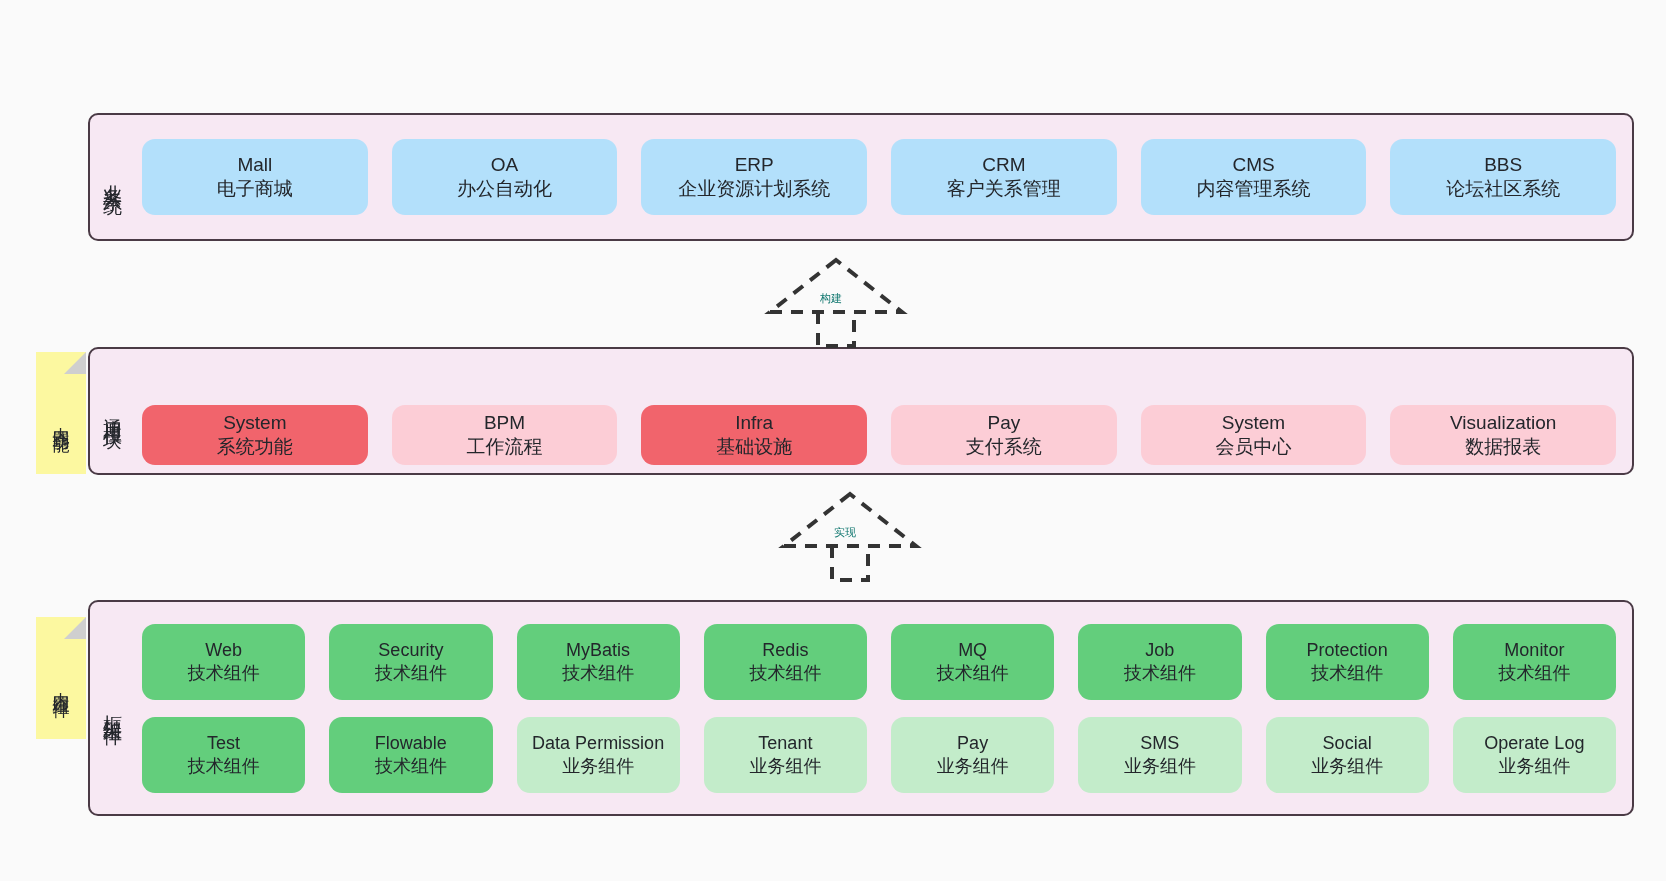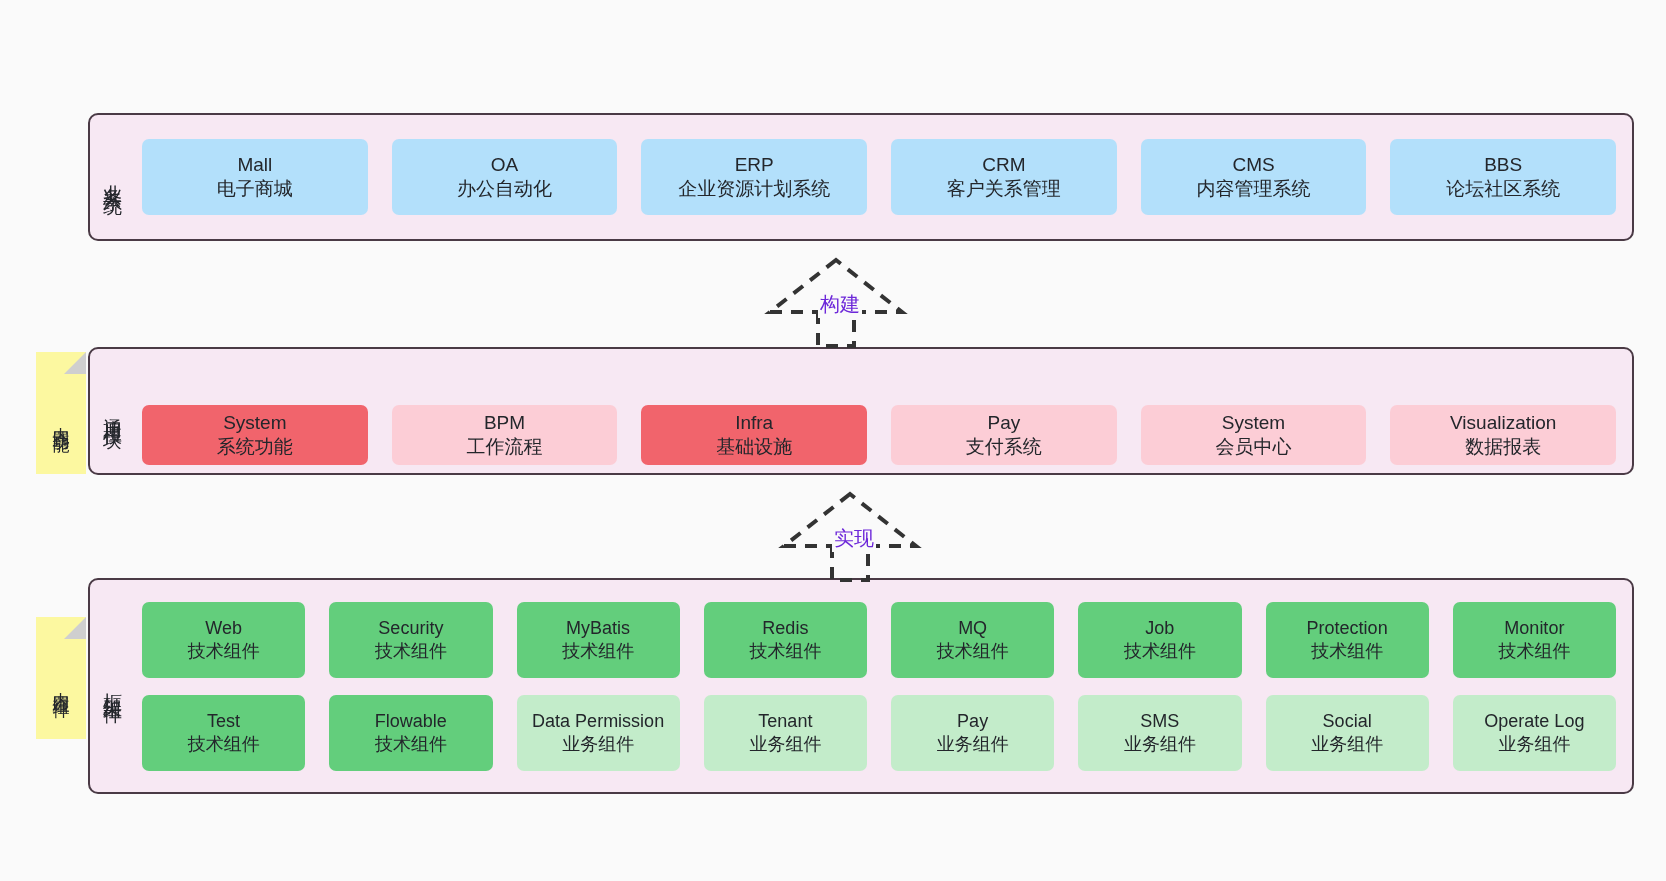--- a/index.html
+++ b/index.html
@@ -49,21 +49,21 @@
     gap: 17px;
     padding: 14px 16px 14px 6px;
   }
   .row {
     display: flex;
     gap: 24px;
     justify-content: space-between;
   }
   .card {
     flex: 1 1 0;
-    border-radius: 7px;
+    border-radius: 13px;
     display: flex;
     flex-direction: column;
     align-items: center;
     justify-content: center;
     text-align: center;
     line-height: 1.24;
     color: #23262b;
     padding: 6px 4px;
     user-select: none;
   }
@@ -77,21 +77,21 @@
   .c-green      { background: #63ce7c; }
   .c-greenlight { background: #c3ecca; }
 
   
   #layer-business { left: 88px;  top: 113px; width: 1546px; height: 128px; }
   #layer-business .row { height: 76px; }
 
   #layer-common   { left: 88px;  top: 347px; width: 1546px; height: 128px; }
   #layer-common .row { height: 76px; margin-top: 48px; }
 
-  #layer-framework{ left: 88px;  top: 578px; width: 1546px; height: 216px; align-items: center; }
+  #layer-framework{ left: 88px;  top: 600px; width: 1546px; height: 216px; align-items: center; }
   #layer-framework .row { height: 76px; }
   #layer-framework .card .en,
   #layer-framework .card .cn { font-size: 18px; }
 
   
   .note {
     position: absolute;
     background: #fcf8a0;
     display: flex;
     align-items: center;
@@ -114,22 +114,22 @@
     border-color: transparent transparent #cfcfcf transparent;
   }
   #note-features   { left: 36px; top: 352px; width: 50px; height: 122px; }
   #note-components { left: 36px; top: 617px; width: 50px; height: 122px; }
 
   
   .arrow { position: absolute; }
   .arrow svg { display: block; overflow: visible; }
   .arrow-label {
     position: absolute;
-    font-size: 20px;
-    color: #6d28d9;
+    font-size: 11px;
+    color: #0f766e;
     background: #fafafa;
     padding: 0 2px;
     user-select: none;
     white-space: nowrap;
   }
   #arrow-build  { left: 756px; top: 258px; width: 160px; height: 84px; }
   #arrow-build  .arrow-label { left: 62px; top: 33px; }
   #arrow-impl   { left: 770px; top: 492px; width: 160px; height: 84px; }
   #arrow-impl   .arrow-label { left: 62px; top: 33px; }
 </style>

